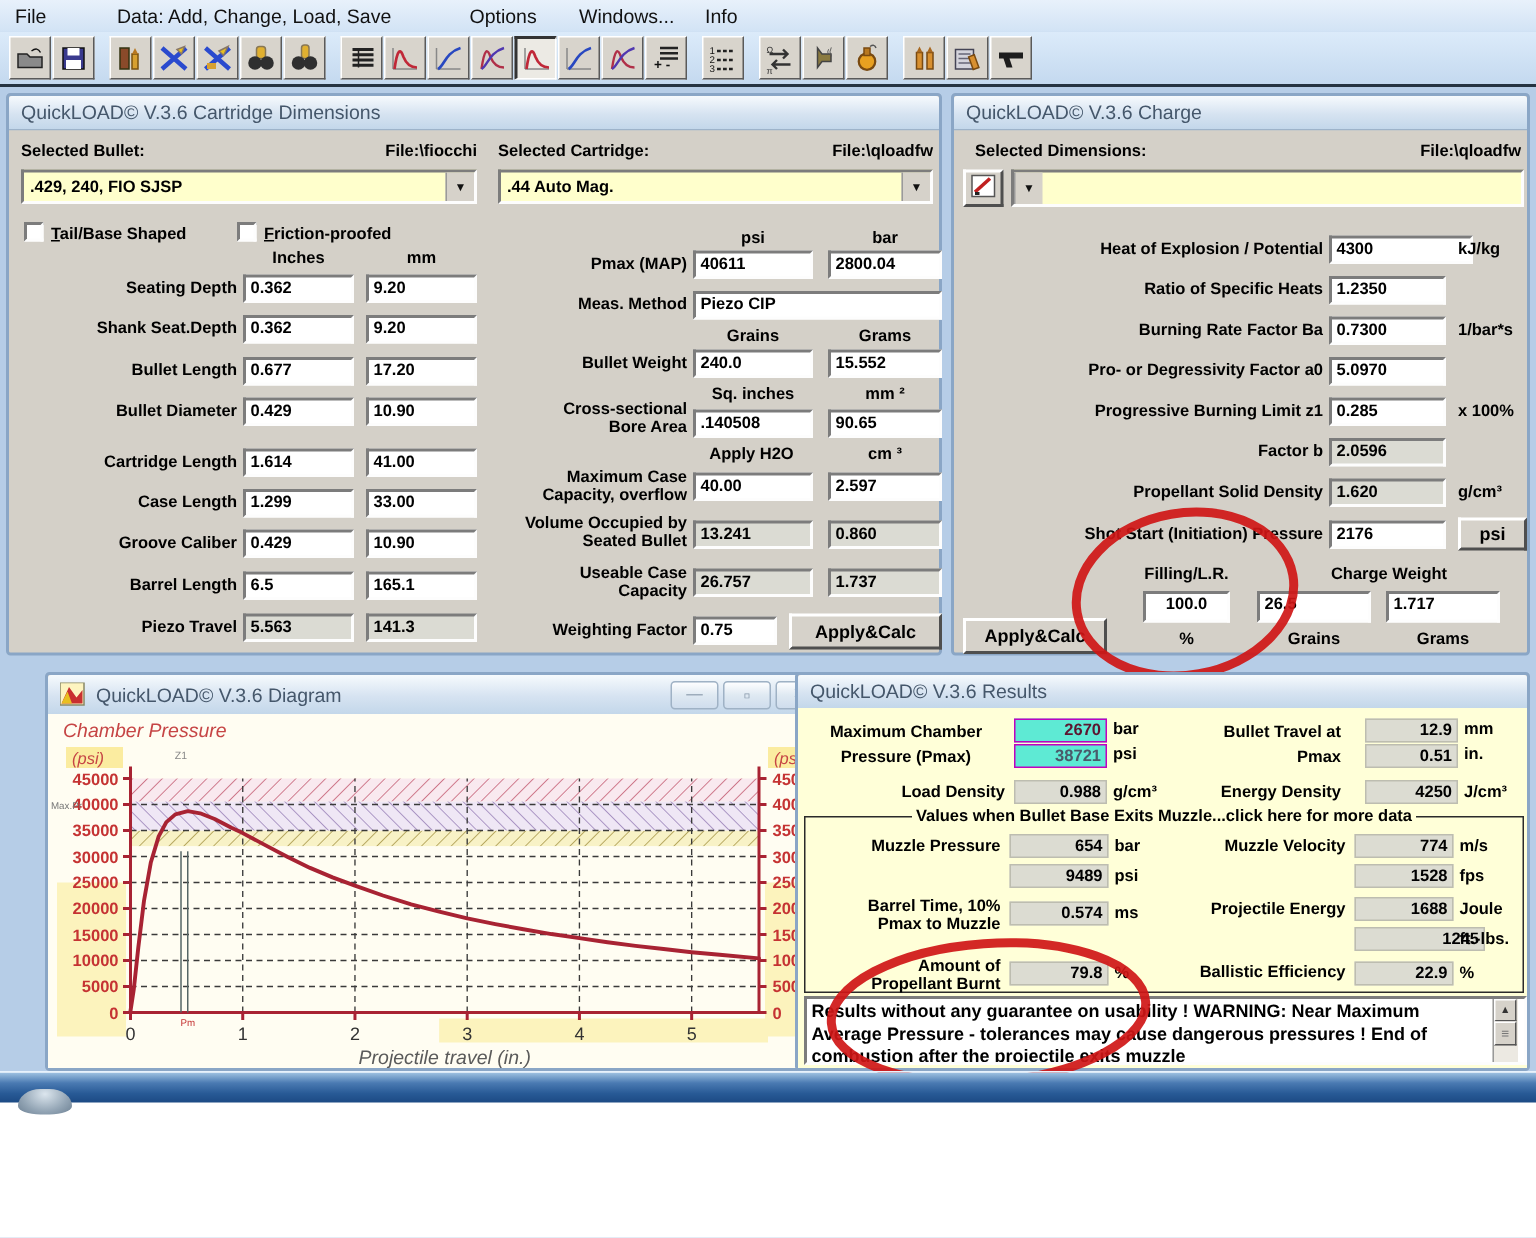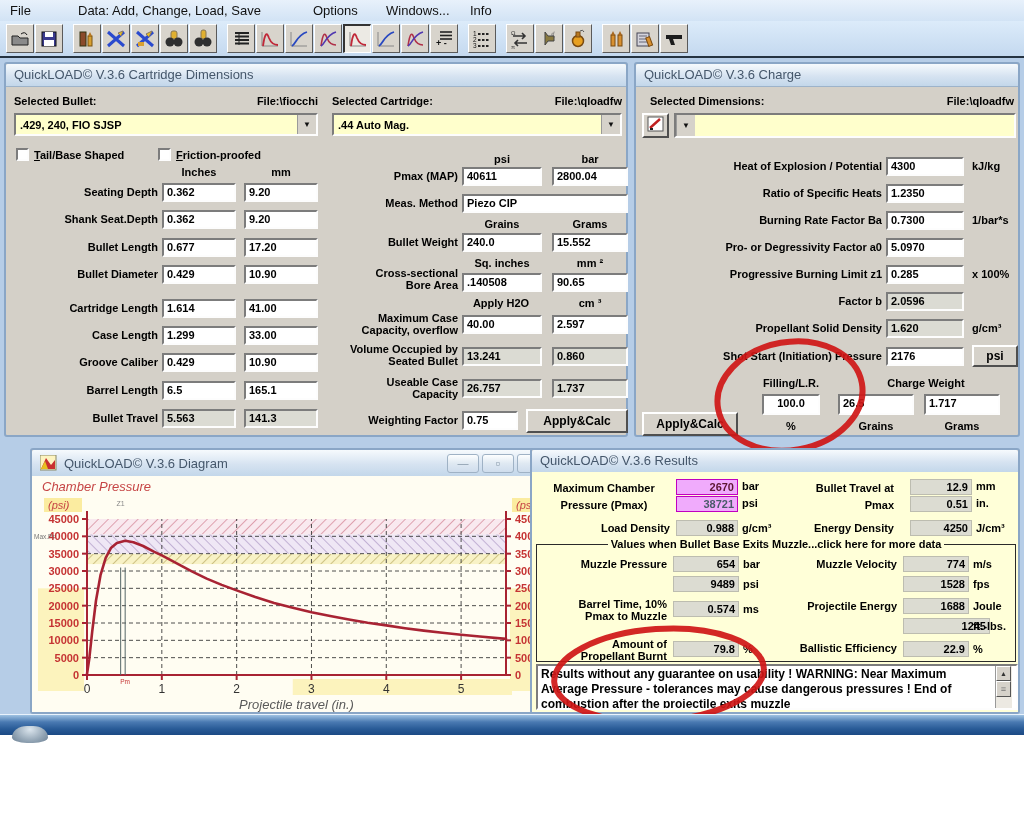--- a/index.html
+++ b/index.html
@@ -25,21 +25,21 @@
   .fld.ro{background:#dbdbd3;}
   .btn3d{background:#d6d2ca;border-top:2px solid #fff;border-left:2px solid #fff;border-right:2px solid #4f4f4f;border-bottom:2px solid #4f4f4f;font-weight:bold;font-size:12px;text-align:center;box-sizing:border-box;cursor:default;}
   .combo{background:#ffffcc;border-top:2px solid #7c7c7c;border-left:2px solid #7c7c7c;border-bottom:2px solid #fdfdfd;border-right:2px solid #fdfdfd;box-sizing:border-box;display:flex;align-items:center;}
   .combo .val{flex:1;font-weight:bold;font-size:11px;padding-left:4px;}
   .combo .arrow{width:18px;align-self:stretch;background:#d6d2ca;border-left:1px solid #9a9a9a;display:flex;align-items:center;justify-content:center;font-size:8px;color:#111;}
   .cbx{width:13px;height:13px;background:#fff;border-top:2px solid #7c7c7c;border-left:2px solid #7c7c7c;border-bottom:2px solid #fdfdfd;border-right:2px solid #fdfdfd;box-sizing:border-box;display:inline-block;vertical-align:-2px;margin-right:5px;}
   u{text-decoration:underline;}
   
   .rbody{position:absolute;left:0;top:22px;right:0;bottom:0;background:#ffffd8;}
   .rval{background:#dcdcd2;border:1px solid #bdbdb0;font-weight:bold;font-size:11px;text-align:right;padding:1px 3px 0 0;box-sizing:border-box;height:16px;}
-  .rval.mag{background:#f0abfc;border:1px solid #c000c0;color:#5c1630;}
+  .rval.mag{background:#5eead4;border:1px solid #c000c0;color:#5c1630;}
   .runit{font-weight:bold;font-size:11px;}
   fieldset.grp{position:absolute;border:1px solid #2a2a2a;margin:0;padding:0;background:transparent;}
   fieldset.grp legend{font-weight:bold;font-size:11px;margin:0 auto;padding:0 3px;white-space:nowrap;}
   .warn{position:absolute;background:#fff;border-top:2px solid #7c7c7c;border-left:2px solid #7c7c7c;border-bottom:2px solid #fdfdfd;border-right:2px solid #fdfdfd;box-sizing:border-box;font-weight:bold;font-size:12px;line-height:15px;padding:1px 3px;overflow:hidden;}
   .sb{position:absolute;width:16px;background:#ece9e2;border-left:1px solid #999;}
   .sbbtn{width:15px;height:15px;background:#d6d2ca;border-top:1px solid #fff;border-left:1px solid #fff;border-right:1px solid #555;border-bottom:1px solid #555;font-size:7px;text-align:center;line-height:14px;color:#333;box-sizing:border-box;}
   .sbthumb{width:15px;height:16px;background:#d6d2ca;border-top:1px solid #fff;border-left:1px solid #fff;border-right:1px solid #555;border-bottom:1px solid #555;box-sizing:border-box;font-size:9px;color:#777;text-align:center;line-height:14px;}
   
   .wbtn{width:32px;height:19px;border:1px solid #9fb2c5;border-radius:3px;background:linear-gradient(#fdfeff,#dfe9f2 50%,#cfdded);color:#8899aa;font-size:11px;line-height:17px;text-align:center;box-sizing:border-box;}
   .titleicon{width:18px;height:16px;display:inline-block;}
@@ -267,21 +267,21 @@
       <div class="abs fld" style="left:238px;top:212px;width:74px">41.00</div>
       <span class="abs lbl tr" style="left:0;top:242px;width:152px">Case Length</span>
       <div class="abs fld" style="left:156px;top:239px;width:74px">1.299</div>
       <div class="abs fld" style="left:238px;top:239px;width:74px">33.00</div>
       <span class="abs lbl tr" style="left:0;top:269px;width:152px">Groove Caliber</span>
       <div class="abs fld" style="left:156px;top:266px;width:74px">0.429</div>
       <div class="abs fld" style="left:238px;top:266px;width:74px">10.90</div>
       <span class="abs lbl tr" style="left:0;top:297px;width:152px">Barrel Length</span>
       <div class="abs fld" style="left:156px;top:294px;width:74px">6.5</div>
       <div class="abs fld" style="left:238px;top:294px;width:74px">165.1</div>
-      <span class="abs lbl tr" style="left:0;top:325px;width:152px">Bullet Travel</span>
+      <span class="abs lbl tr" style="left:0;top:325px;width:152px">Piezo Travel</span>
       <div class="abs fld ro" style="left:156px;top:322px;width:74px">5.563</div>
       <div class="abs fld ro" style="left:238px;top:322px;width:74px">141.3</div>
 
       <span class="abs lbl tc" style="left:456px;top:66px;width:80px">psi</span>
       <span class="abs lbl tc" style="left:546px;top:66px;width:76px">bar</span>
       <span class="abs lbl tr" style="left:318px;top:83px;width:134px">Pmax (MAP)</span>
       <div class="abs fld" style="left:456px;top:80px;width:80px">40611</div>
       <div class="abs fld" style="left:546px;top:80px;width:76px">2800.04</div>
       <span class="abs lbl tr" style="left:318px;top:110px;width:134px">Meas. Method</span>
       <div class="abs fld" style="left:456px;top:107px;width:166px">Piezo CIP</div>
@@ -324,21 +324,21 @@
       <button class="abs btn3d" style="left:6px;top:26px;width:27px;height:25px;padding:0"><svg width="20" height="18">
             <rect x="2" y="2" width="15" height="14" fill="#fff" stroke="#555"></rect>
             <path d="M4 13 L14 4" stroke="#c02020" stroke-width="2.4"></path>
             <path d="M4 14 L7 14" stroke="#222" stroke-width="2"></path>
           </svg></button>
       <div class="abs combo" style="left:38px;top:26px;width:342px;height:25px">
         <span class="arrow">▼</span>
       </div>
 
       <span class="abs lbl tr" style="left:0;top:73px;width:246px">Heat of Explosion / Potential</span>
-      <div class="abs fld" style="left:250px;top:70px;width:78px">4300</div>
+      <div class="abs fld" style="left:250px;top:70px;width:96px">4300</div>
       <span class="abs lbl" style="left:336px;top:73px">kJ/kg</span>
       <span class="abs lbl tr" style="left:0;top:100px;width:246px">Ratio of Specific Heats</span>
       <div class="abs fld" style="left:250px;top:97px;width:78px">1.2350</div>
       <span class="abs lbl tr" style="left:0;top:127px;width:246px">Burning Rate Factor  Ba</span>
       <div class="abs fld" style="left:250px;top:124px;width:78px">0.7300</div>
       <span class="abs lbl" style="left:336px;top:127px">1/bar*s</span>
       <span class="abs lbl tr" style="left:0;top:154px;width:246px">Pro- or Degressivity Factor  a0</span>
       <div class="abs fld" style="left:250px;top:151px;width:78px">5.0970</div>
       <span class="abs lbl tr" style="left:0;top:181px;width:246px">Progressive Burning Limit z1</span>
       <div class="abs fld" style="left:250px;top:178px;width:78px">0.285</div>

